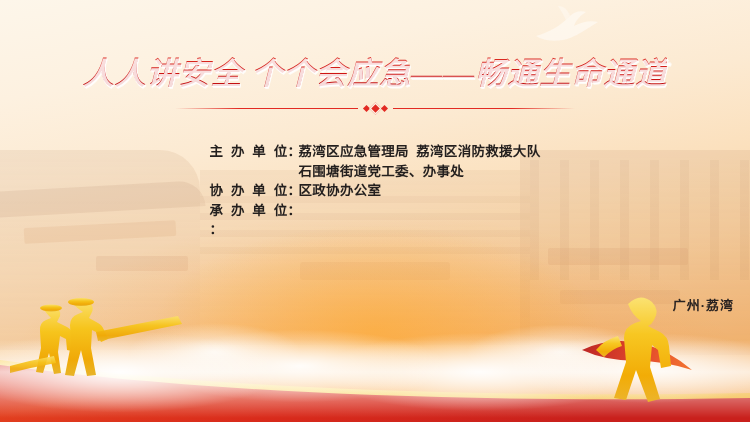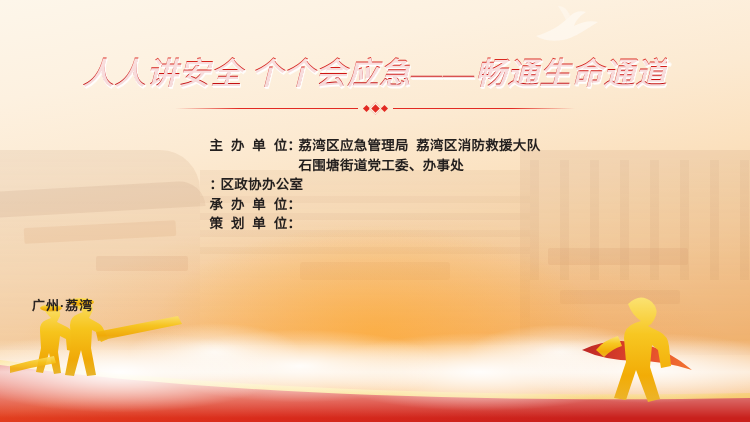--- a/index.html
+++ b/index.html
@@ -199,21 +199,21 @@
   }
   .ornament { display: flex; align-items: center; gap: 2px; }
   .dia { width: 5px; height: 5px; background: #e22a23; transform: rotate(45deg); }
   .dia.big {
     width: 9px; height: 9px;
     background: #e22a23;
     box-shadow: inset 0 0 0 1.5px #fdf3e4;
   }
 
   .orgblock {
-    margin-top: 23px;
+    margin-top: 29px;
     color: #231f1e;
     font-size: 13.5px;
     font-weight: 700;
     line-height: 19.5px;
     letter-spacing: .3px;
   }
   .orgrow { display: flex; }
   .orglabel {
     width: 78px;
     text-align: justify;
@@ -221,21 +221,21 @@
     flex: none;
   }
   .orgcolon { width: 11px; flex: none; }
   .orgval { white-space: pre; font-family: Liberation Serif, serif; }
   .orgrow.cont .orglabel, .orgrow.cont .orgcolon { visibility: hidden; }
 
   .place {
     position: absolute;
     left: 0; right: 16px;
     top: 296px;
-    text-align: left;
+    text-align: right;
     color: #2a2321;
     font-size: 13px;
     font-weight: 700;
     line-height: 20px;
     letter-spacing: 1px;
     margin-left: 32px;
   }
 
   
   .sil { position: absolute; pointer-events: none; }
@@ -376,31 +376,31 @@
         <span class="orgval">荔湾区应急管理局  荔湾区消防救援大队</span>
       </div>
 
       <div class="orgrow cont">
         <span class="orglabel">主办单位</span>
         <span class="orgcolon">：</span>
         <span class="orgval">石围塘街道党工委、办事处</span>
       </div>
 
       <div class="orgrow">
+        <span class="orglabel">协办单位</span>
         <span class="orgcolon">：</span>
         <span class="orgval">区政协办公室</span>
       </div>
 
       <div class="orgrow">
         <span class="orglabel">承办单位</span>
         <span class="orgcolon">：</span>
       </div>
 
       <div class="orgrow">
-        <span class="orglabel">策划单位</span>
         <span class="orgcolon">：</span>
       </div>
 
     </div>
 
     <div class="place">
       <div>广州·荔湾</div>
     </div>
 
   </div>

